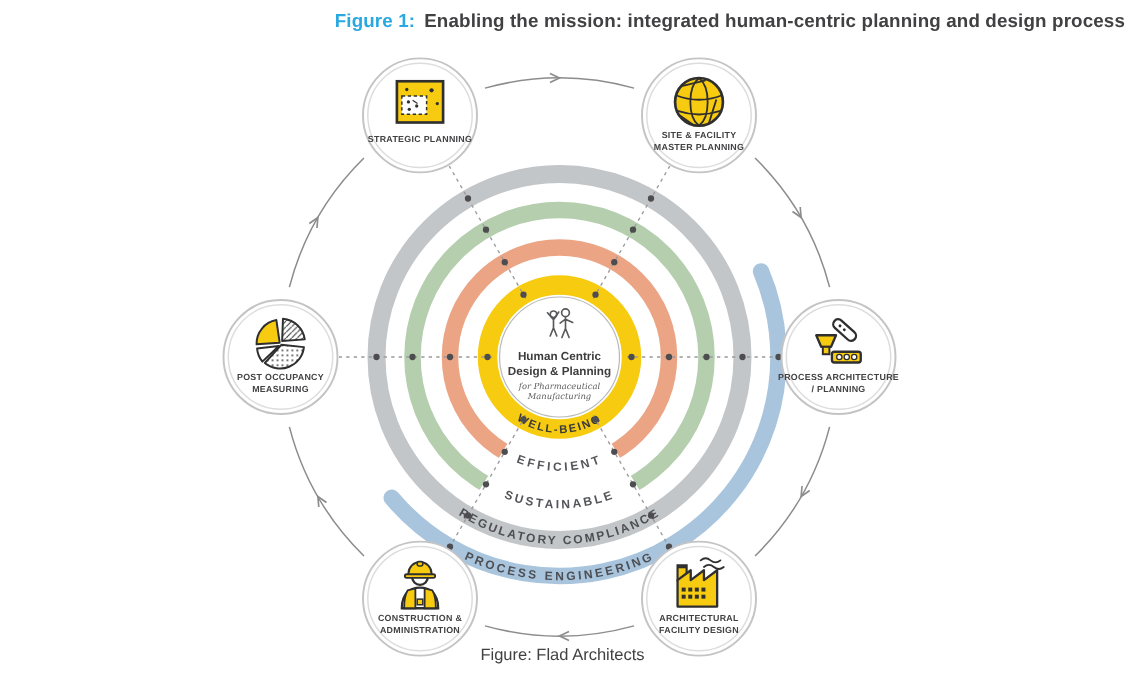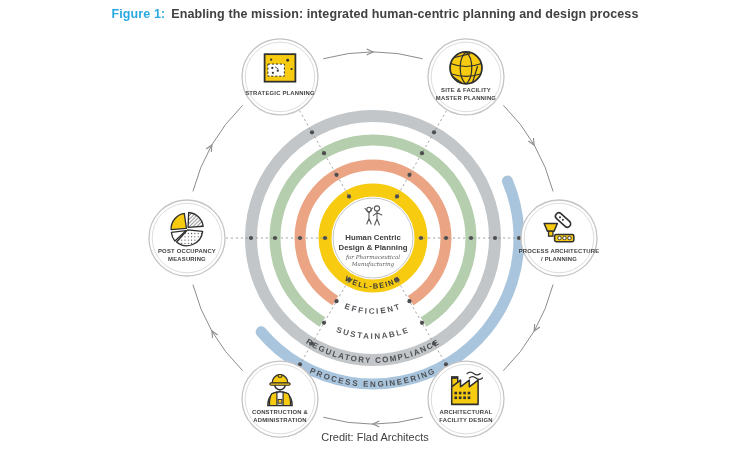--- a/index.html
+++ b/index.html
@@ -1,18 +1,18 @@
 <!DOCTYPE html>
 <html><head>
 <meta charset="utf-8">
 <style>
   html,body{margin:0;padding:0;background:#fff;}
   body{width:750px;height:450px;position:relative;overflow:hidden;
        font-family:"Liberation Sans", sans-serif;}
-  .title{position:absolute;top:7px;left:0;width:100%;text-align:center;
+  .title{position:absolute;top:7px;left:0;width:100%;text-align:right;
          font-size:12.5px;font-weight:bold;color:#414042;letter-spacing:.1px;}
   .title .fig{color:#29A9E0;margin-right:6px;}
   .credit{position:absolute;bottom:7px;left:0;width:100%;text-align:center;
           font-size:11px;color:#414042;}
   svg{position:absolute;top:0;left:0;}
   text{font-family:"Liberation Sans", sans-serif;}
 </style>
 </head>
 <body>
 
@@ -241,13 +241,13 @@
           <circle cx="187" cy="238.00000000000003" r="38" fill="#FFFFFF" stroke="#C4C4C6" stroke-width="1.3"></circle>
           <circle cx="187" cy="238.00000000000003" r="34.8" fill="#FFFFFF" stroke="#DDDDDD" stroke-width="1"></circle>
           <use href="#icon-pie" x="165" y="207.00000000000003" width="44" height="44"></use>
           <text x="187" y="253.00000000000003" text-anchor="middle" font-size="5.9" font-weight="bold" fill="#414042" letter-spacing="0.2">POST OCCUPANCY</text>
           <text x="187" y="261" text-anchor="middle" font-size="5.9" font-weight="bold" fill="#414042" letter-spacing="0.2">MEASURING</text>
         </g>
       </g>
     </g>
 </svg>
 
-<div class="credit">Credit: Flad Architects</div>
+<div class="credit">Figure: Flad Architects</div>
 
 </body></html>

